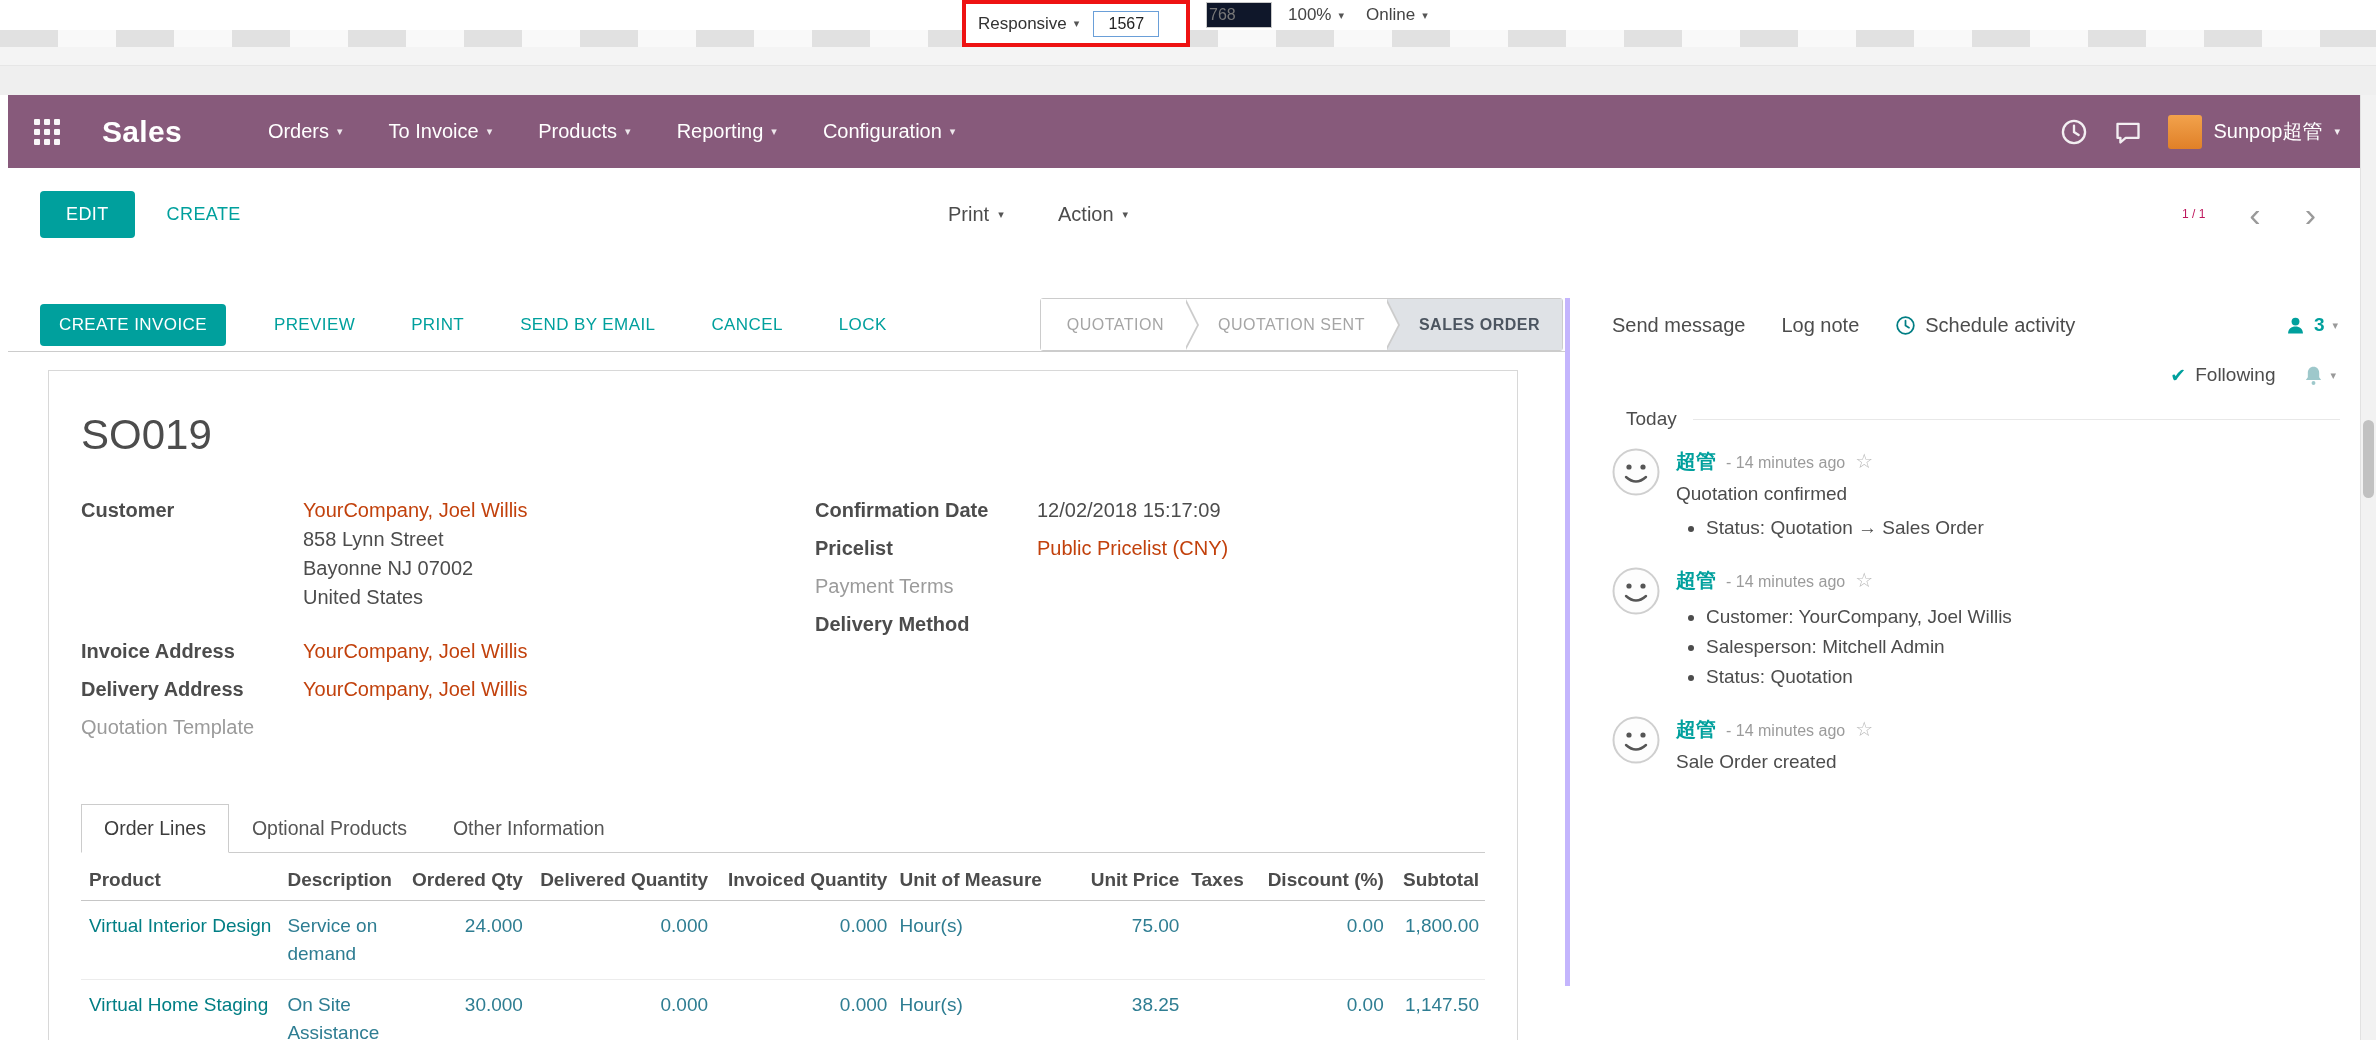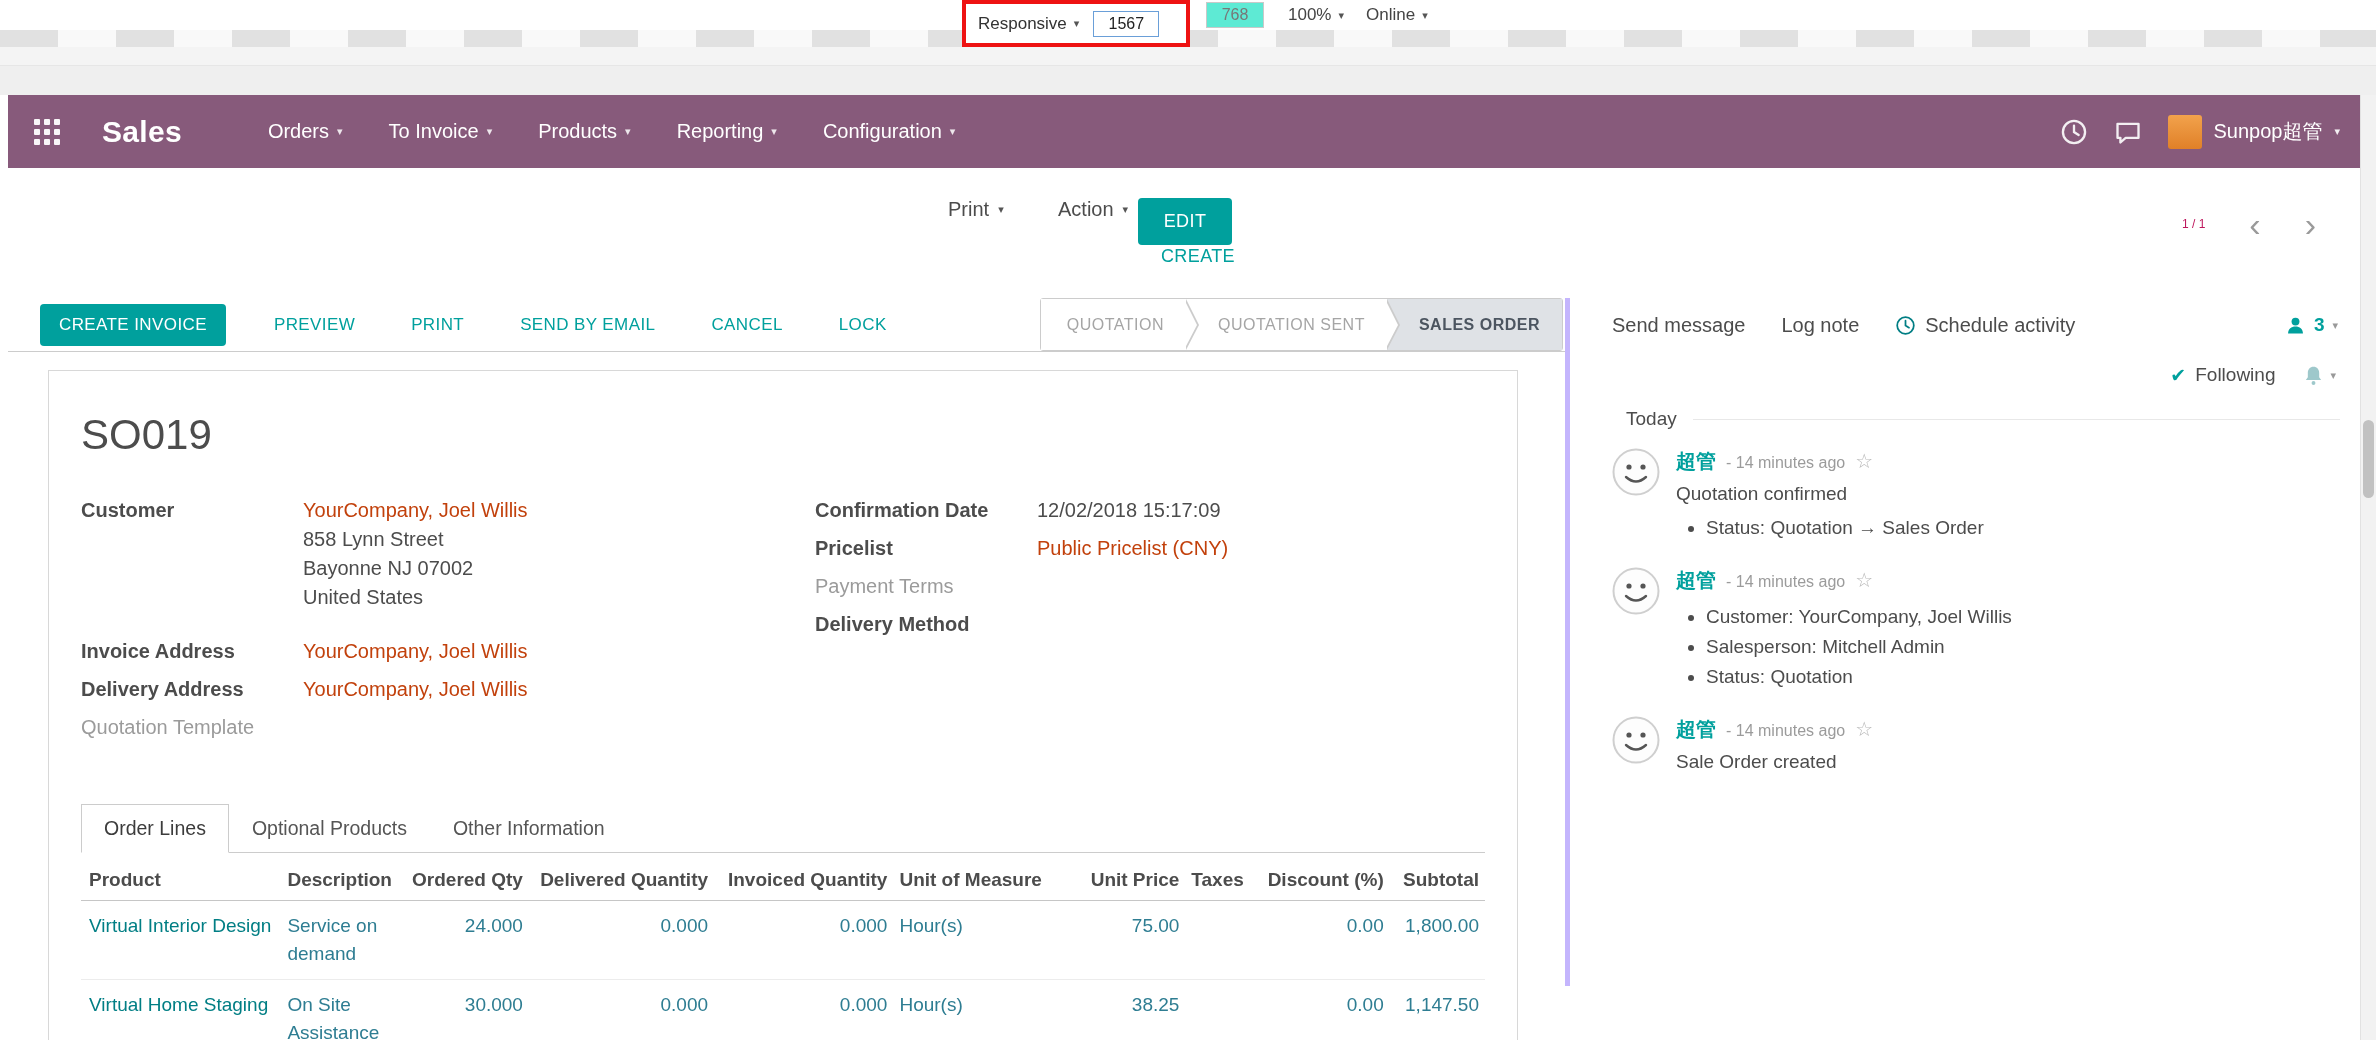--- a/index.html
+++ b/index.html
@@ -17,23 +17,23 @@
     border: 4px solid #ee1212; background: #fff;
     display: flex; align-items: center; gap: 14px; padding: 0 12px;
   }
   .dt-item { display: flex; align-items: center; gap: 7px; white-space: nowrap; }
   .caret { font-size: 11px; color: #555; }
   .dt-w-input {
     width: 66px; height: 26px; border: 1px solid #6a9fd8; background: #fff;
     font-family: inherit; font-size: 16px; color: #222; text-align: center; outline: none;
   }
   .dt-h-input {
-    position: absolute; left: 1206px; top: 2px; width: 58px; height: 26px;
-    border: 1px solid #c9c9c9; background: #5eead4; color: #777;
-    font-family: inherit; font-size: 16px; text-align: center; outline: none;
+    position: absolute; left: 1206px; top: 2px; width: 66px; height: 26px;
+    border: 1px solid #c9c9c9; background: #0f172a; color: #777;
+    font-family: inherit; font-size: 16px; outline: none;
   }
   .dt-zoom { position: absolute; left: 1288px; top: 0; height: 30px; color: #444; }
   .dt-online { position: absolute; left: 1366px; top: 0; height: 30px; color: #444; }
 
   .dt-ruler {
     height: 36px; background-color: #f4f4f4;
     background-image: repeating-linear-gradient(to right, #e1e1e1 0 58px, #f9f9f9 58px 116px);
     background-size: 100% 17px; background-repeat: no-repeat;
     border-bottom: 1px solid #e6e6e6;
   }
@@ -58,21 +58,21 @@
     background: linear-gradient(#f2a24c, #e08028);
   }
   .user-name { font-size: 20px; }
   .user-menu .caret { color: rgba(255,255,255,.9); }
 
   
   .control-panel { margin: 0 16px 0 8px; background: #fff; padding: 16px 30px 0 32px; height: 130px; position: relative; }
   .breadcrumb { font-size: 24px; line-height: 32px; }
   .bc-parent { color: #017e84; cursor: pointer; }
   .bc-sep, .bc-current { color: #8a8a8a; }
-  .cp-buttons { position: relative; margin-top: 14px; height: 52px; display: flex; align-items: center; flex-direction: column; }
+  .cp-buttons { position: relative; margin-top: 4px; height: 52px; display: flex; align-items: center; }
   .btn-primary {
     background: #00A09D; color: #fff; border: none; border-radius: 4px;
     font-family: inherit; font-size: 18px; letter-spacing: .4px;
     padding: 13px 26px; cursor: pointer; text-transform: uppercase;
   }
   .btn-flat {
     background: none; border: none; color: #00A09D; font-family: inherit;
     font-size: 18px; letter-spacing: .4px; margin-left: 26px; cursor: pointer; text-transform: uppercase;
   }
   .dropdown-toggle { position: absolute; display: flex; align-items: center; gap: 9px; font-size: 20px; color: #4c4c4c; cursor: pointer; }

